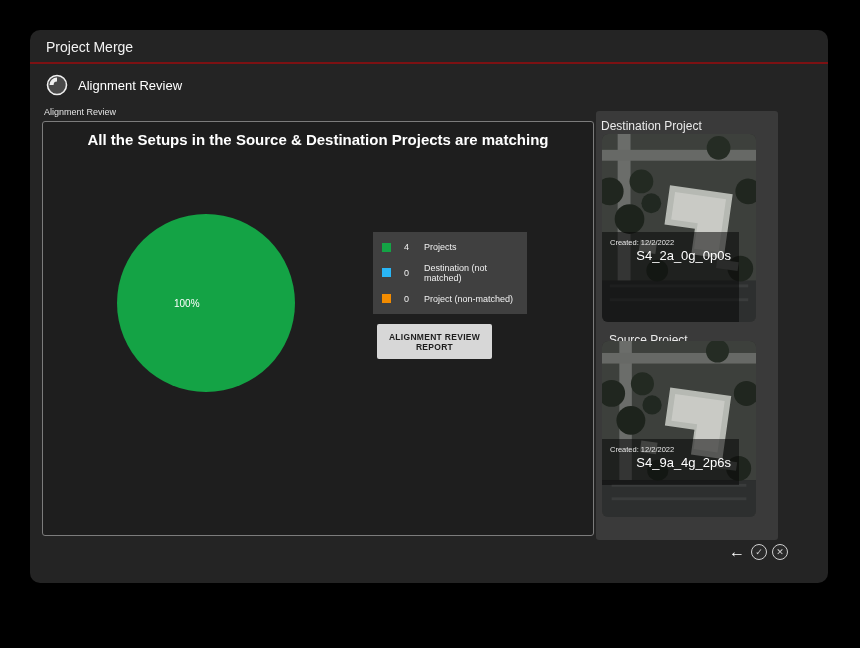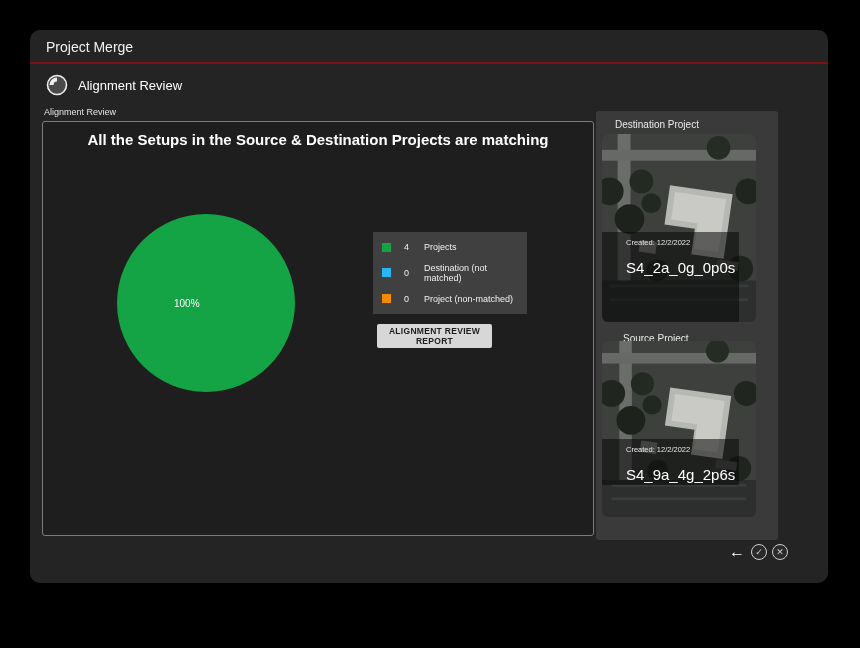--- a/index.html
+++ b/index.html
@@ -31,42 +31,42 @@
                font-size:10px; color:#ffffff;margin-left:31px; }
 
   .legend { position:absolute; left:330px; top:110px; width:154px; height:82px;
             background:#404040; display:flex; flex-direction:column; justify-content:space-around;
             padding:5px 0; }
   .legend-row { display:flex; align-items:center; padding-left:9px; }
   .legend-swatch { width:9px; height:9px; flex:0 0 9px; }
   .legend-count { margin-left:13px; width:16px; font-size:9px; color:#f0f0f0; }
   .legend-label { margin-left:4px; font-size:9px; color:#f0f0f0; }
 
-  .report-button { position:absolute; left:334px; top:202px; width:115px; height:24px;
+  .report-button { position:absolute; left:334px; top:202px; width:115px; height:35px;
                    background:#d7d7d7; color:#1d1d1d; font-size:8.5px; font-weight:bold;
                    border:none; border-radius:2px; letter-spacing:0.3px; cursor:pointer;
                    font-family:"Liberation Sans", sans-serif; }
 
   .sidebar { position:absolute; left:566px; top:81px; width:182px; height:429px;
              background:#3a3a3a; border-radius:3px; }
-  .side-label { position:absolute; left:19px; font-size:10px; color:#eaeaea; }
+  .side-label { position:absolute; left:5px; font-size:12px; color:#eaeaea; }
   .dest-label { top:8px; }
   .src-label { top:222px;margin-left:8px; }
 
   .project-card { position:absolute; left:6px; width:154px; border-radius:6px;
                   overflow:hidden; background:#2c2c2c; }
   .dest-card { top:23px; height:188px; }
   .src-card  { top:230px; height:176px; }
   .aerial { position:absolute; left:0; top:0; width:100%; height:100%; display:block; }
 
-  .card-overlay { position:absolute; left:0; right:17px; background:rgba(8,8,8,0.55); padding:6px 24px; }
+  .card-overlay { position:absolute; left:0; right:17px; background:rgba(8,8,8,0.55); padding:6px 8px; }
   .dest-overlay { top:98px; bottom:0; }
   .src-overlay  { top:98px; height:46px; }
   .card-created { font-size:7.5px; color:#e6e6e6; }
-  .card-name { font-size:15px; color:#ffffff; margin-top:12px; }
+  .card-name { font-size:13px; color:#ffffff; margin-top:1px;text-align:right; }
   .card-stats { font-size:7.5px; color:#d9d9d9; margin-top:9px; line-height:1.6; }
 
   .footer-actions { position:absolute; left:698px; top:513px; display:flex; align-items:center; gap:5px; }
   .back-btn { background:none; border:none; color:#ffffff; font-size:16px; line-height:18px;
               width:18px; height:18px; cursor:pointer; padding:0; }
   .circle-btn { width:16px; height:16px; border-radius:50%; border:1.5px solid #cfcfcf;
                 background:#2a2a2a; color:#cfcfcf; font-size:9px; line-height:13px;
                 text-align:center; cursor:pointer; padding:0; }
 
   .defs-holder { position:absolute; width:0; height:0; overflow:hidden; }

